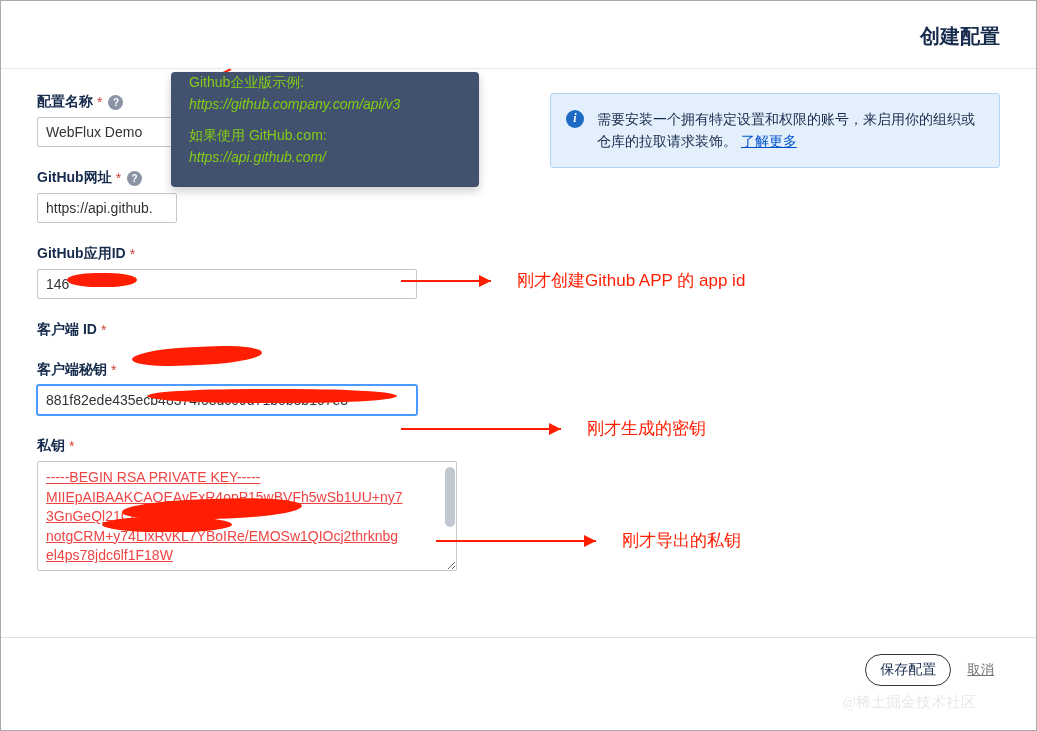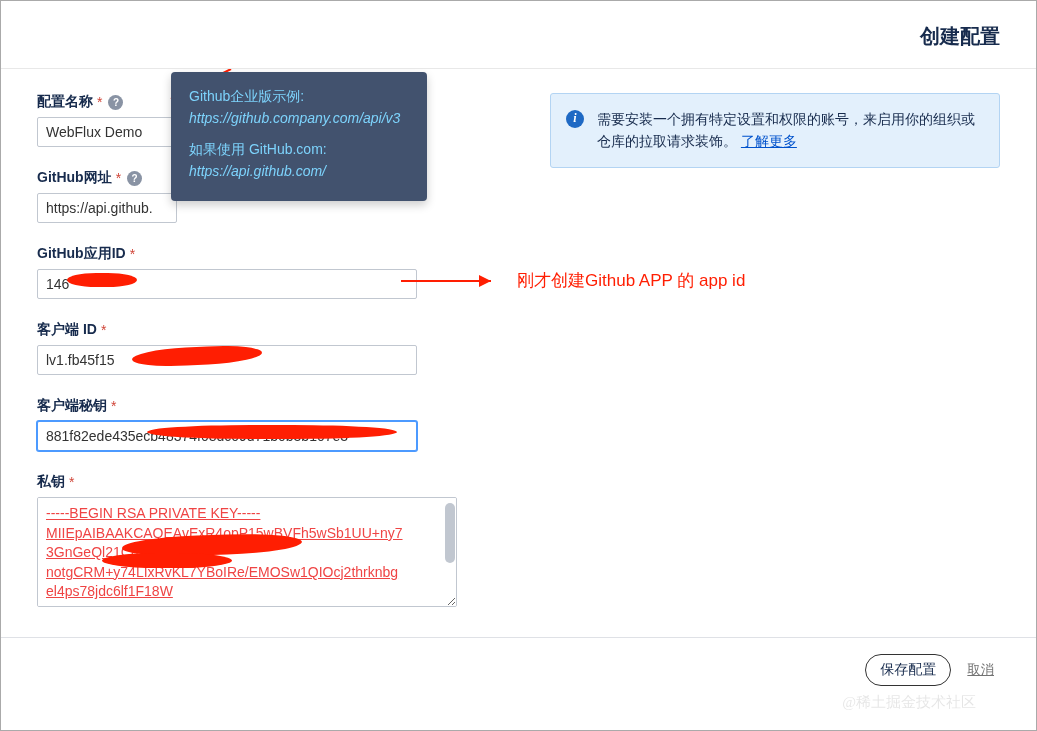--- a/index.html
+++ b/index.html
@@ -68,25 +68,25 @@
     resize: vertical;
     height: 110px;
     text-decoration: underline;
     color: #ef4444;
     line-height: 1.4;
     word-break: break-all;
   }
   .tooltip {
     position: absolute;
     left: 170px; top: 3px;
-    width: 256px;
+    width: 308px;
     background: #42526e;
-    color: #7dd3fc;
+    color: #84cc16;
     border-radius: 4px;
-    padding: 14px 18px 18px;
+    padding: 0 18px 18px;
     font-size: 14px;
     line-height: 1.55;
     z-index: 5;
     box-shadow: 0 4px 10px rgba(0,0,0,.2);
   }
   .tooltip em { font-style: italic; }
   .info-box {
     position: absolute;
     right: 36px; top: 24px;
     width: 450px;
@@ -214,21 +214,20 @@
         </div>
         <input class="input" value="146" style="">
         <div class="scribble" style="left:30px; top:28px; width:70px; height:14px;"></div>
       </div>
 
       <div class="field" style="position:relative">
         <div class="field-label">
           <span>客户端 ID</span>
           <span class="req">*</span>
         </div>
-        <input class="input" value="lv1.fb45f15" style="">
         <div class="scribble" style="left:95px; top:26px; width:130px; height:18px;transform:rotate(-3deg)"></div>
       </div>
 
       <div class="field" style="position:relative">
         <div class="field-label">
           <span>客户端秘钥</span>
           <span class="req">*</span>
         </div>
         <input class="input focused" value="881f82ede435ecb48374f08dc09d71b0b3b107e3" style="">
         <div class="scribble" style="left:110px; top:28px; width:250px; height:14px;"></div>
@@ -262,21 +261,35 @@
     </div>
 
     <div class="annot" style="left:400px; top:200px;">
       <svg width="100" height="20">
         <line x1="0" y1="10" x2="90" y2="10" stroke="#ff1e02" stroke-width="2"></line>
         <polygon points="90,10 78,4 78,16" fill="#ff1e02"></polygon>
       </svg>
       <span>刚才创建Github APP 的 app id</span>
     </div>
 
-
+    <div class="annot" style="left:400px; top:348px;">
+      <svg width="170" height="20">
+        <line x1="0" y1="10" x2="160" y2="10" stroke="#ff1e02" stroke-width="2"></line>
+        <polygon points="160,10 148,4 148,16" fill="#ff1e02"></polygon>
+      </svg>
+      <span>刚才生成的密钥</span>
+    </div>
+
+    <div class="annot" style="left:435px; top:460px;">
+      <svg width="170" height="20">
+        <line x1="0" y1="10" x2="160" y2="10" stroke="#ff1e02" stroke-width="2"></line>
+        <polygon points="160,10 148,4 148,16" fill="#ff1e02"></polygon>
+      </svg>
+      <span>刚才导出的私钥</span>
+    </div>
 
   </div>
 
   <div class="modal-footer">
     <button class="btn btn-primary">保存配置</button>
     <button class="btn-link">取消</button>
   </div>
 
   <div class="watermark">@稀土掘金技术社区</div>
 

